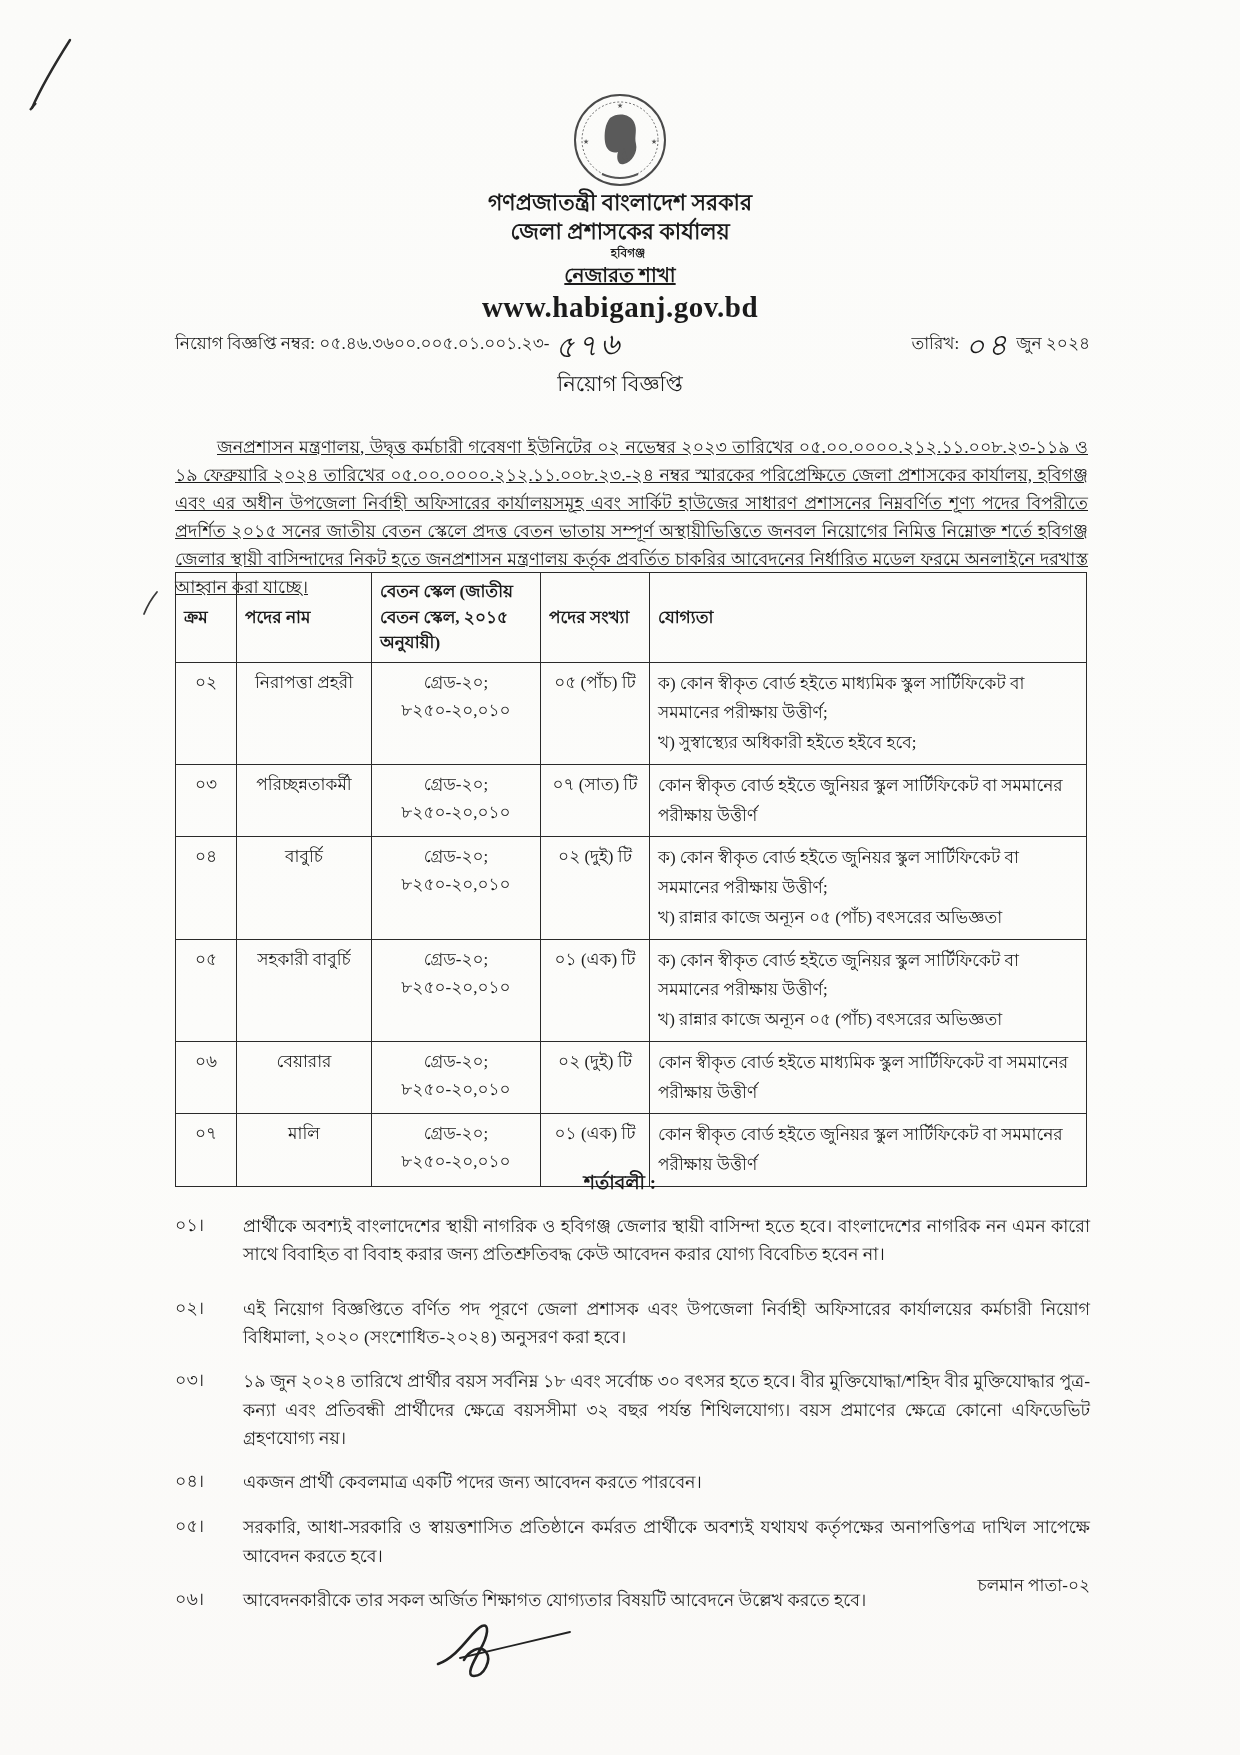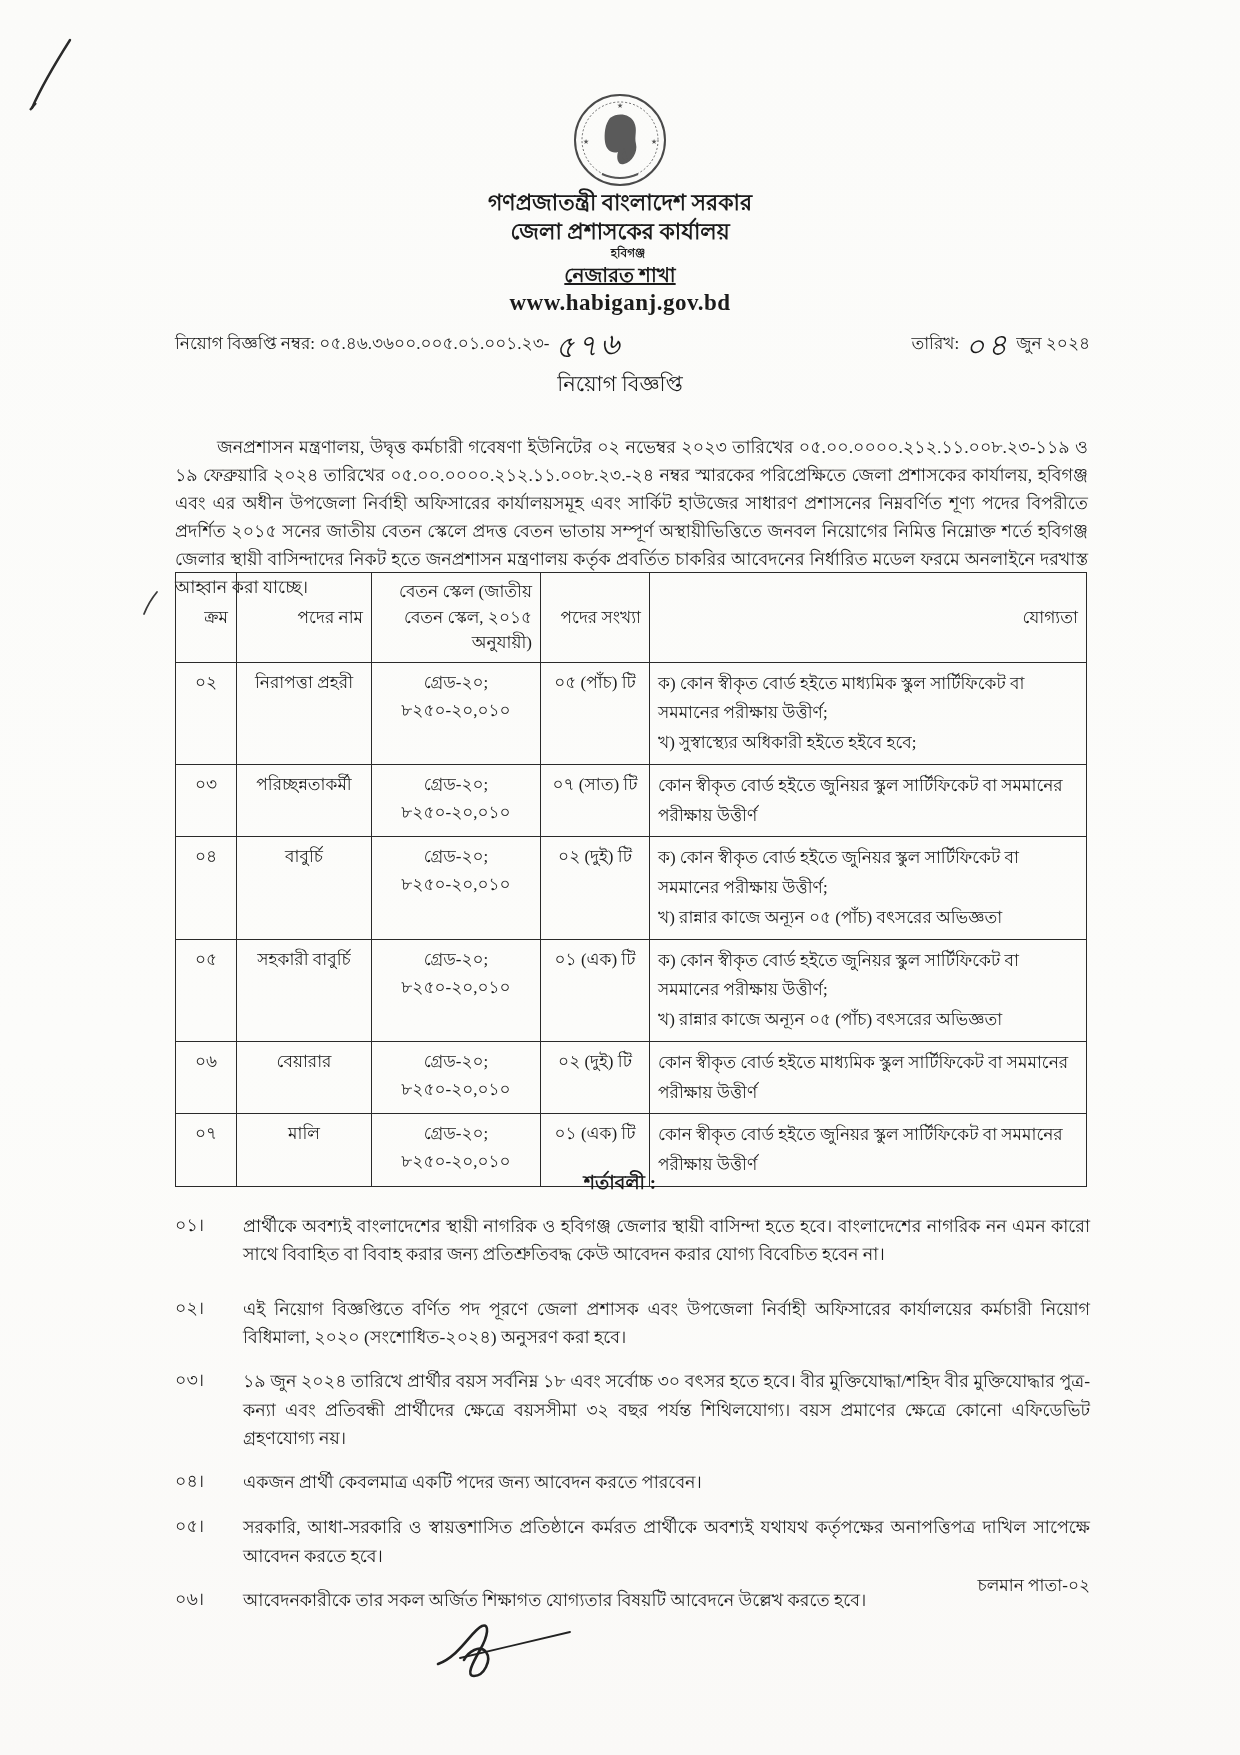--- a/index.html
+++ b/index.html
@@ -22,53 +22,54 @@
     display:flex;justify-content:center;
   }
   .header-block{
     position:absolute;left:0;right:0;top:188px;
     text-align:center;line-height:1.32;
   }
   .h-govt{font-size:22px;font-weight:bold;}
   .h-office{font-size:22px;font-weight:bold;}
   .h-district{font-size:12px;font-weight:bold;padding-left:16px;}
   .h-branch{font-size:20px;font-weight:bold;text-decoration:underline;}
-  .h-site{font-size:23px;font-weight:bold;font-family:"Liberation Serif",serif;letter-spacing:.5px;}
+  .h-site{font-size:29px;font-weight:bold;font-family:"Liberation Serif",serif;letter-spacing:.5px;}
   .ref-row{
     position:absolute;left:175px;right:150px;top:330px;
     display:flex;justify-content:space-between;align-items:flex-end;
     font-size:17px;
   }
   .memo-wrap,.date-wrap{display:flex;align-items:flex-end;gap:6px;}
   .hand{
     font-size:30px;line-height:.8;
     transform:rotate(-4deg);
     font-style:italic;letter-spacing:3px;
     font-family:"DejaVu Serif",serif;
   }
   .doc-title{
     position:absolute;left:0;right:0;top:368px;
     text-align:center;font-size:21px;font-weight:normal;
   }
   .intro{
     position:absolute;left:175px;right:152px;top:415px;
     font-size:17.5px;line-height:1.6;text-align:justify;
     text-indent:42px;
+    text-decoration:underline;
   }
   table.posts{
     position:absolute;left:175px;top:572px;
     width:912px;border-collapse:collapse;
     font-size:17px;
   }
   table.posts th,table.posts td{
     border:1.6px solid #2a2a2a;
     padding:6px 8px;
     vertical-align:top;
   }
-  table.posts th{font-weight:normal;text-align:right;vertical-align:middle;line-height:1.5;}
+  table.posts th{font-weight:bold;text-align:left;vertical-align:middle;line-height:1.5;}
   td.c-serial{width:44px;text-align:center;vertical-align:bottom;padding-bottom:14px;}
   td.c-post{width:118px;text-align:center;}
   td.c-scale{width:152px;text-align:center;}
   td.c-count{width:92px;text-align:center;}
   td.c-qual{text-align:left;line-height:1.75;}
   .qual-line{min-height:0;}
   .conditions-heading{
     position:absolute;left:0;right:0;top:1168px;
     text-align:center;font-weight:bold;font-size:19px;
   }

